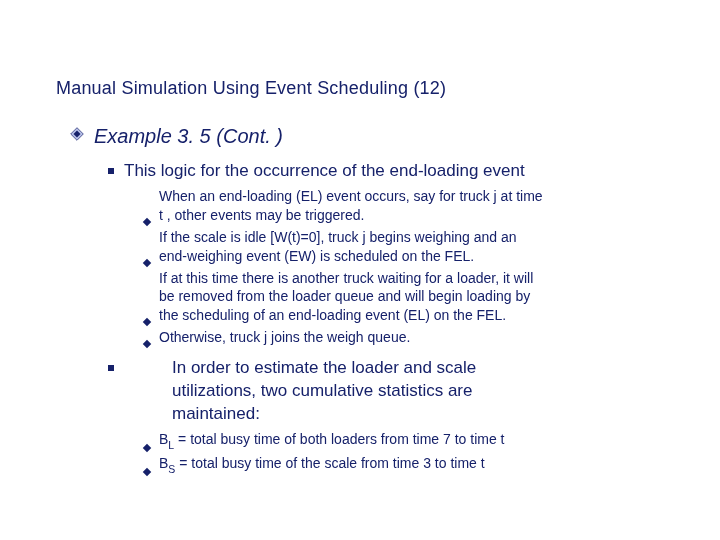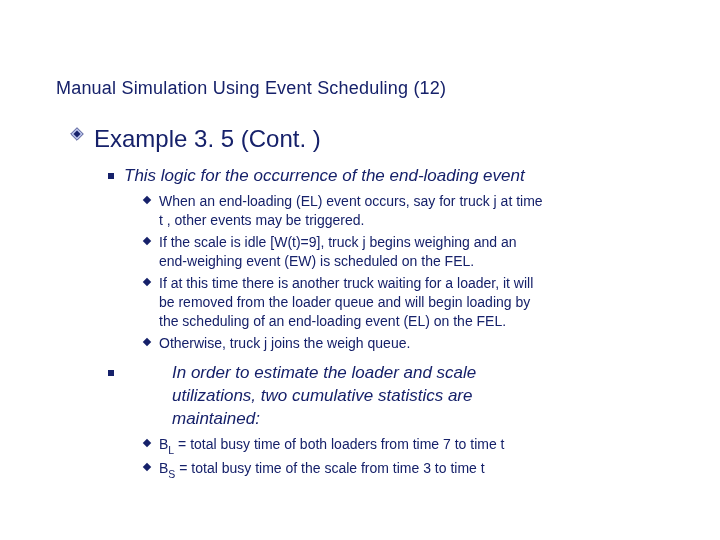--- a/index.html
+++ b/index.html
@@ -31,44 +31,44 @@
     margin: 0 0 10px 14px;
   }
   .lvl1 .bullet-diamond {
     width: 14px;
     height: 14px;
     flex: 0 0 14px;
     margin-top: 4px;
     margin-right: 10px;
   }
   .lvl1 .txt {
-    font-size: 24px;
+    font-size: 20px;
     line-height: 1.35;
+    font-style: italic;
   }
   .lvl2 {
     display: flex;
     align-items: flex-start;
     margin: 6px 0 4px 52px;
-    font-style: italic;
   }
   .lvl2 .sq {
     width: 6px;
     height: 6px;
     background: #16216a;
     flex: 0 0 6px;
     margin-top: 8px;
     margin-right: 10px;
   }
   .lvl2 .txt {
     font-size: 17px;
     line-height: 1.35;
   }
   .lvl3 {
     display: flex;
-    align-items: flex-start;
+    align-items: flex-end;
     margin: 3px 0 3px 88px;
   }
   .lvl3 .dot {
     width: 6px;
     height: 6px;
     flex: 0 0 6px;
     margin-top: 5px;
     margin-right: 9px;
     background: #16216a;
     transform: rotate(45deg);
@@ -104,21 +104,21 @@
     <div class="sq"></div>
     <div class="txt">This logic for the occurrence of the end-loading event</div>
   </div>
 
   <div class="lvl3">
     <div class="dot"></div>
     <div class="txt">When an end-loading (EL) event occurs, say for truck j at time t , other events may be triggered.</div>
   </div>
   <div class="lvl3">
     <div class="dot"></div>
-    <div class="txt">If the scale is idle [W(t)=9], truck j begins weighing and an end-weighing event (EW) is scheduled on the FEL.</div>
+    <div class="txt">If the scale is idle [W(t)=0], truck j begins weighing and an end-weighing event (EW) is scheduled on the FEL.</div>
   </div>
   <div class="lvl3">
     <div class="dot"></div>
     <div class="txt">If at this time there is another truck waiting for a loader, it will be removed from the loader queue and will begin loading by the scheduling of an end-loading event (EL) on the FEL.</div>
   </div>
   <div class="lvl3">
     <div class="dot"></div>
     <div class="txt">Otherwise, truck j joins the weigh queue.</div>
   </div>
 

